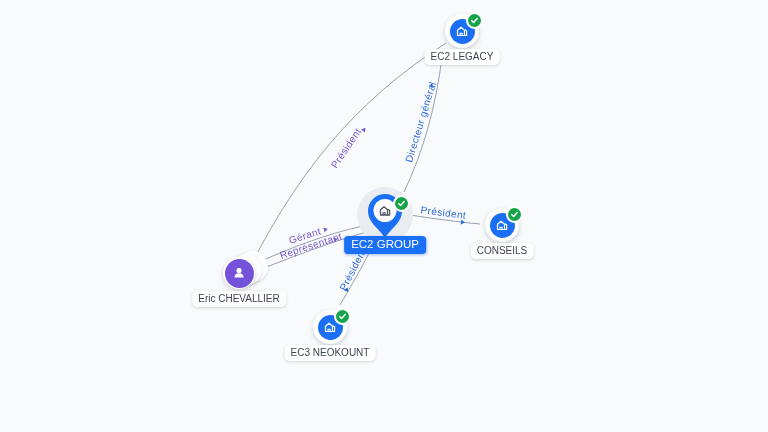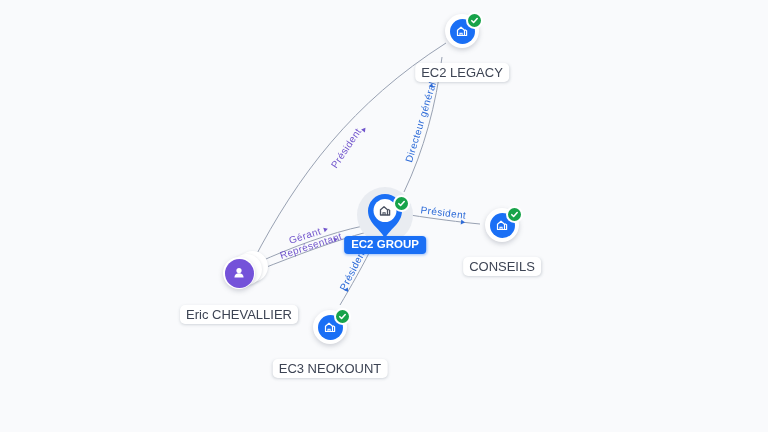--- a/index.html
+++ b/index.html
@@ -28,32 +28,32 @@
   .purpledisc{width:29px;height:29px;border-radius:50%;background:#7452d9;
     display:flex;align-items:center;justify-content:center;}
   .stackcircle{position:absolute;width:31px;height:31px;border-radius:50%;background:#fff;
     box-shadow:0 1px 3px rgba(70,80,100,.22);}
   .badge{
     position:absolute;left:4px;top:-19px;width:13px;height:13px;border-radius:50%;
     background:#17a34a;border:2px solid #fff;
     display:flex;align-items:center;justify-content:center;
   }
   .nlabel{
-    position:absolute;top:32px;left:0;transform:translateX(-50%);
-    background:#fff;color:#3d4454;font-size:13px;line-height:1;
+    position:absolute;top:18px;left:0;transform:translateX(-50%);
+    background:#fff;color:#3d4454;font-size:10px;line-height:1;
     padding:3px 6px;border-radius:5px;white-space:nowrap;
     box-shadow:0 1px 3px rgba(70,80,100,.22);
   }
   
   .halo{position:absolute;left:-28px;top:-27px;width:56px;height:56px;border-radius:50%;background:#e9ecf1;}
   .pinwrap{position:absolute;left:-21px;top:-21px;}
   .pin-badge{left:8px;top:-19px;}
   .sel-label{
     position:absolute;top:22px;left:0;transform:translateX(-50%);
-    background:#1a6ff5;color:#fff;font-size:11.5px;line-height:1;font-weight:bold;
+    background:#1a6ff5;color:#fff;font-size:11.5px;line-height:1;font-weight:normal;
     padding:3px 7px;border-radius:4px;white-space:nowrap;
     box-shadow:0 1px 3px rgba(26,111,245,.4);
   }
 </style>
 </head>
 <body>
 
 <div class="canvas">
 
   <svg class="edge-layer" width="768" height="432" viewBox="0 0 768 432">

